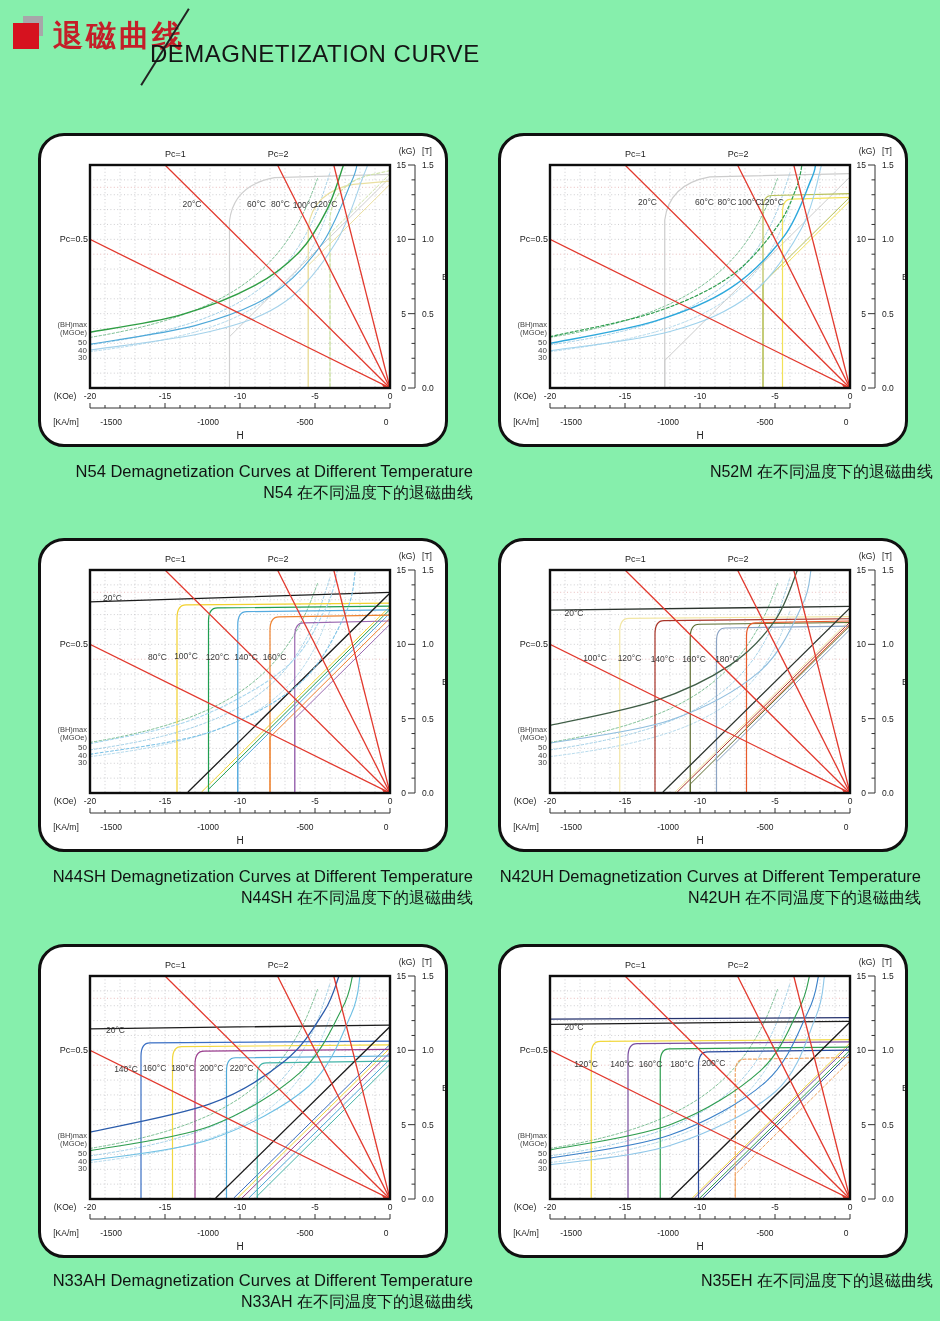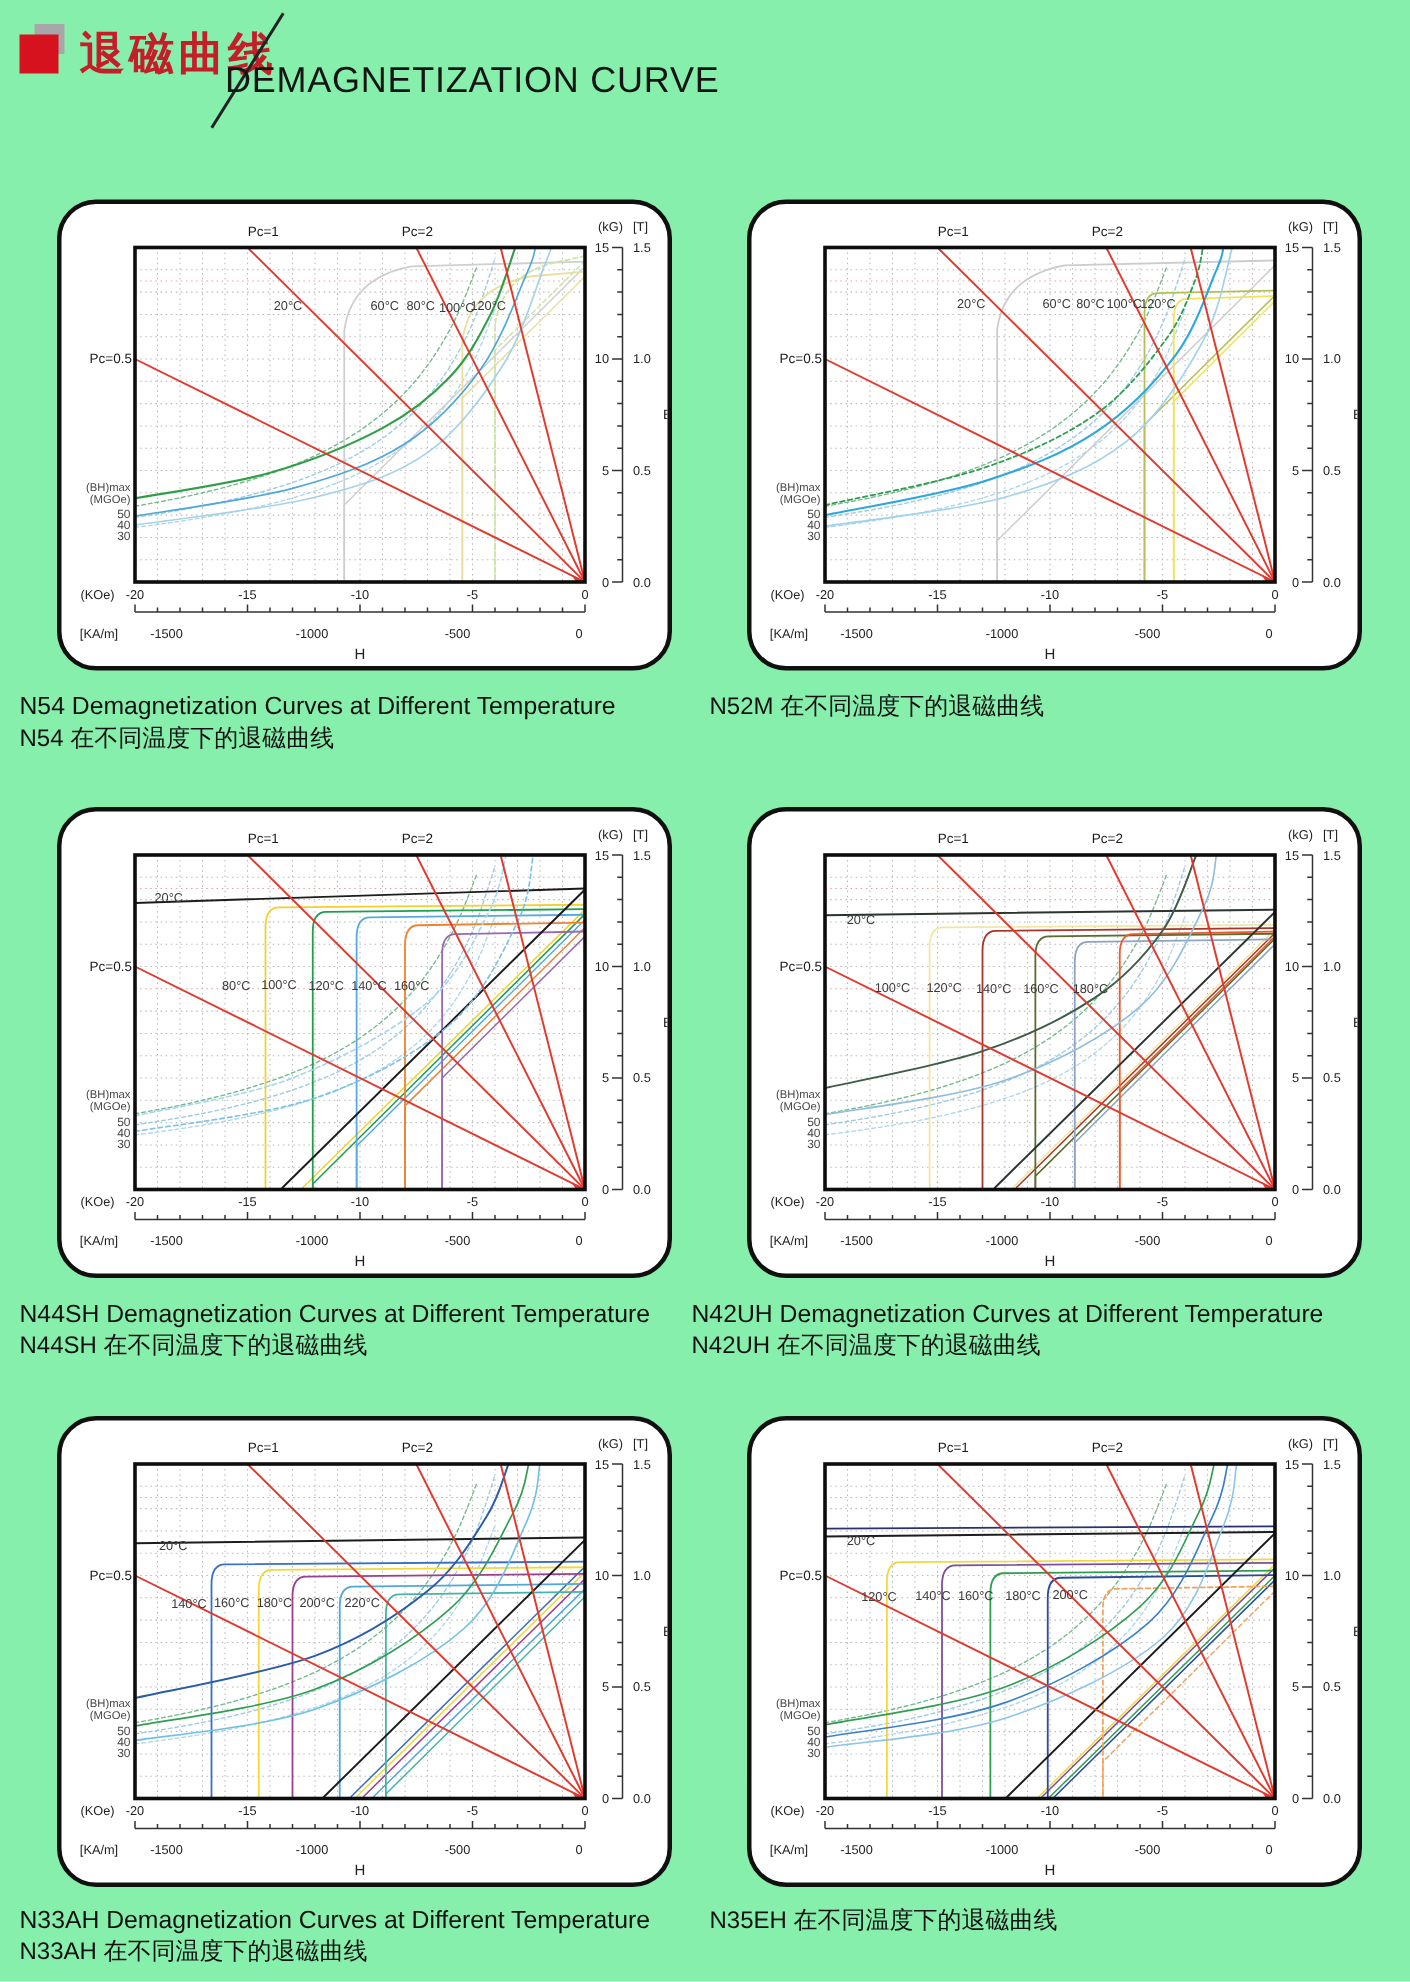--- a/index.html
+++ b/index.html
@@ -8,21 +8,21 @@
   
   #hdr{position:absolute;left:0;top:0;width:940px;height:100px;}
   .sq-shadow{position:absolute;left:23px;top:16px;width:20px;height:20px;background:#a7a7a9;}
   .sq-red{position:absolute;left:13px;top:23px;width:26px;height:26px;background:#d6121f;}
   .title-cn{position:absolute;left:53px;top:16px;font-size:30px;font-weight:bold;color:#c41e28;letter-spacing:3px;}
   .slash{position:absolute;left:164px;top:2px;width:2px;height:90px;background:#222;transform:rotate(32deg);transform-origin:50% 50%;}
   .title-en{position:absolute;left:150px;top:40px;font-size:24px;color:#151515;letter-spacing:0.5px;}
   
   .panel{position:absolute;width:410px;height:314px;border:3px solid #101010;border-radius:26px;background:#fff;box-sizing:border-box;}
   .panel svg{position:absolute;left:0;top:0;}
-  .caption{position:absolute;width:460px;text-align:left;color:#121212;}
+  .caption{position:absolute;width:460px;text-align:right;color:#121212;}
   .cap-en{font-size:16.5px;line-height:21px;}
   .cap-cn{font-size:16px;line-height:22px;}
   svg text{font-family:"Liberation Sans",sans-serif;}
 </style>
 </head>
 <body>
 
 <div id="page">
 
   <div id="hdr">

